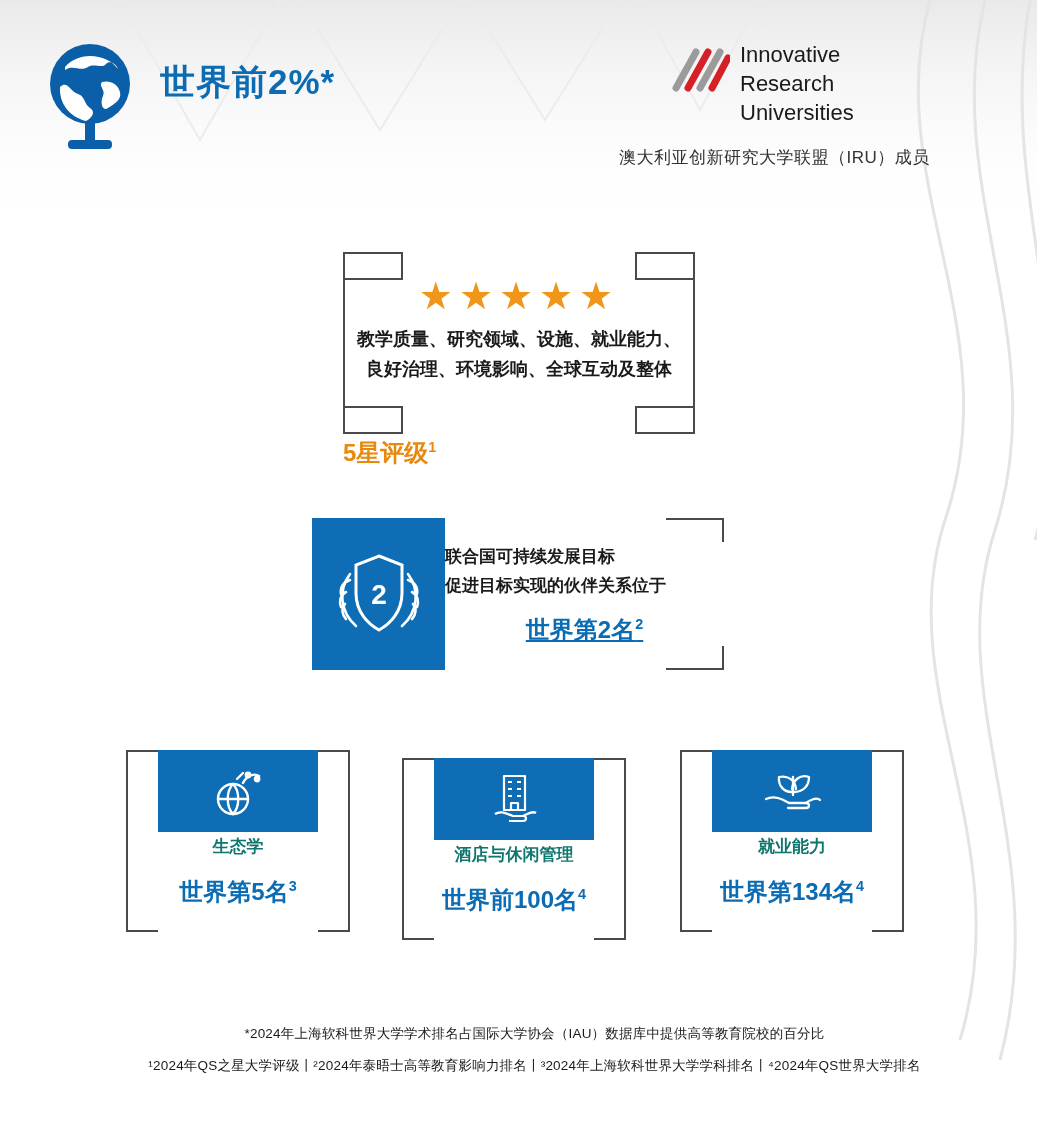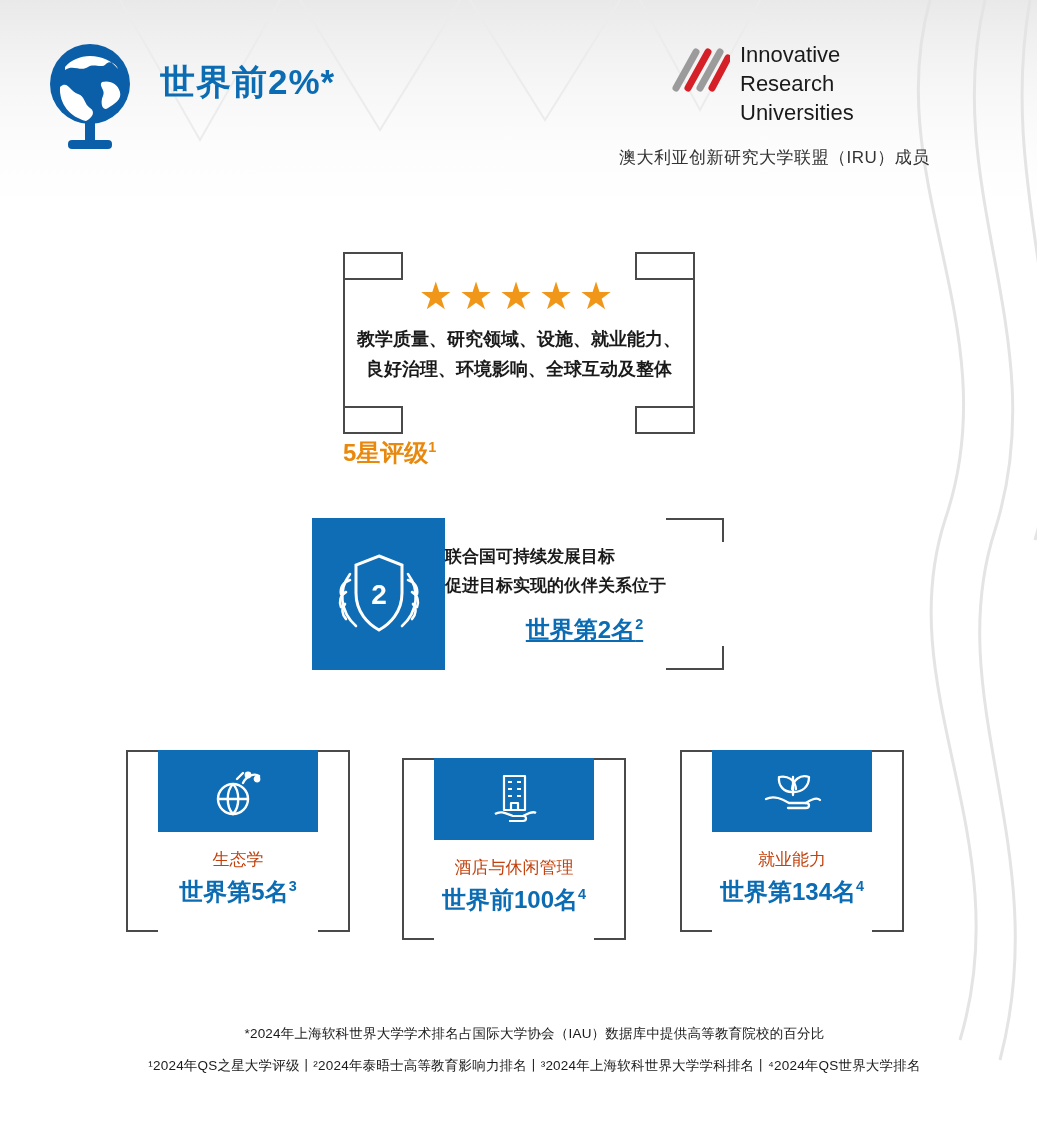--- a/index.html
+++ b/index.html
@@ -218,25 +218,25 @@
   .sub-frame .c-tl { position: absolute; left: 0; top: 0; width: 32px; height: 22px; border: 2px solid #4a4a4a; border-right: none; border-bottom: none; }
   .sub-frame .c-tr { position: absolute; right: 0; top: 0; width: 32px; height: 22px; border: 2px solid #4a4a4a; border-left: none; border-bottom: none; }
   .sub-frame .c-bl { position: absolute; left: 0; bottom: 0; width: 32px; height: 28px; border: 2px solid #4a4a4a; border-right: none; border-top: none; }
   .sub-frame .c-br { position: absolute; right: 0; bottom: 0; width: 32px; height: 28px; border: 2px solid #4a4a4a; border-left: none; border-top: none; }
   .sub-frame .s-l { position: absolute; left: 0; top: 0; bottom: 0; width: 2px; background: #4a4a4a; }
   .sub-frame .s-r { position: absolute; right: 0; top: 0; bottom: 0; width: 2px; background: #4a4a4a; }
 
   .sub-label {
     position: absolute;
     left: -36px; width: 232px;
-    top: 98px;
+    top: 85px;
     text-align: center;
     font-size: 17px;
-    color: #c2410c;
-    font-weight: normal;
+    color: #0f766e;
+    font-weight: bold;
   }
   .sub-rank {
     position: absolute;
     left: -48px; width: 256px;
     top: 126px;
     text-align: center;
     font-size: 24px;
     font-weight: bold;
     color: #0b6cb3;
   }

